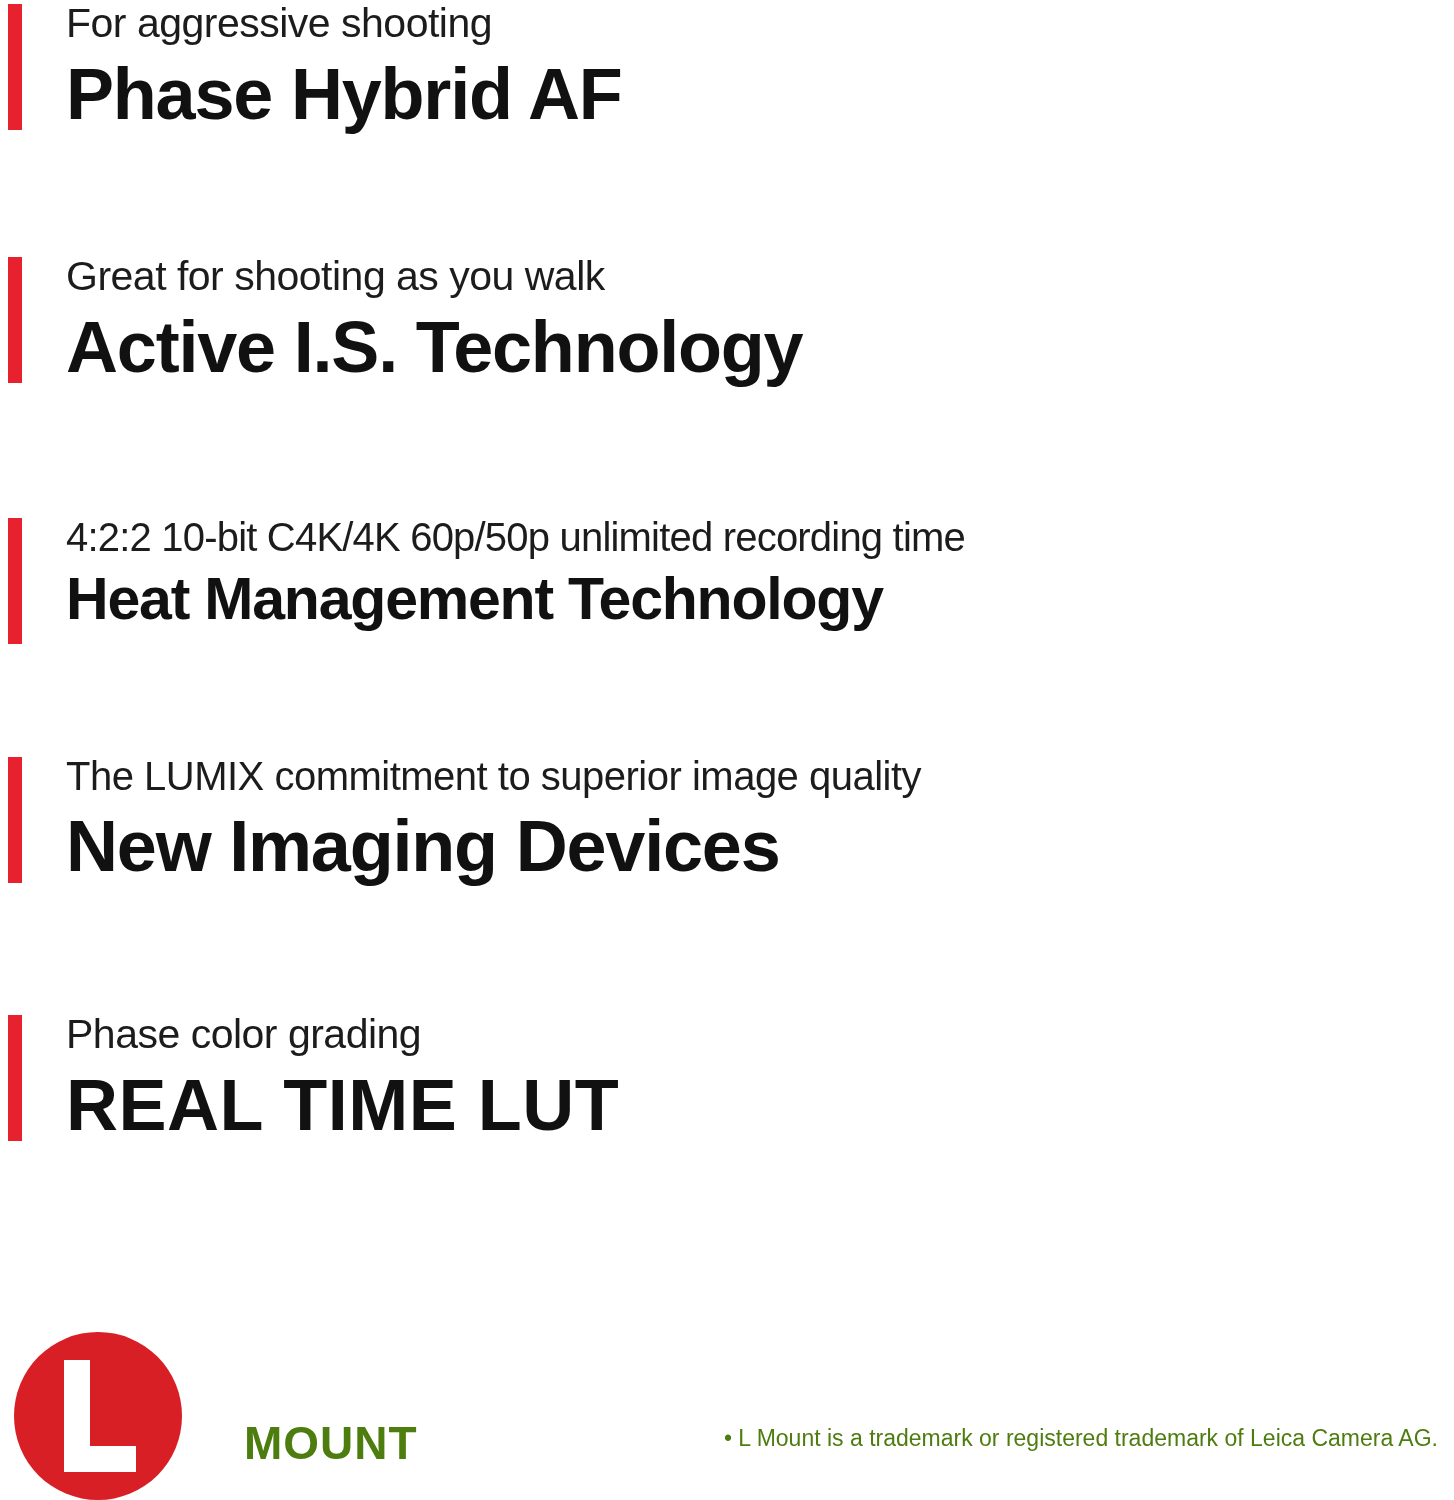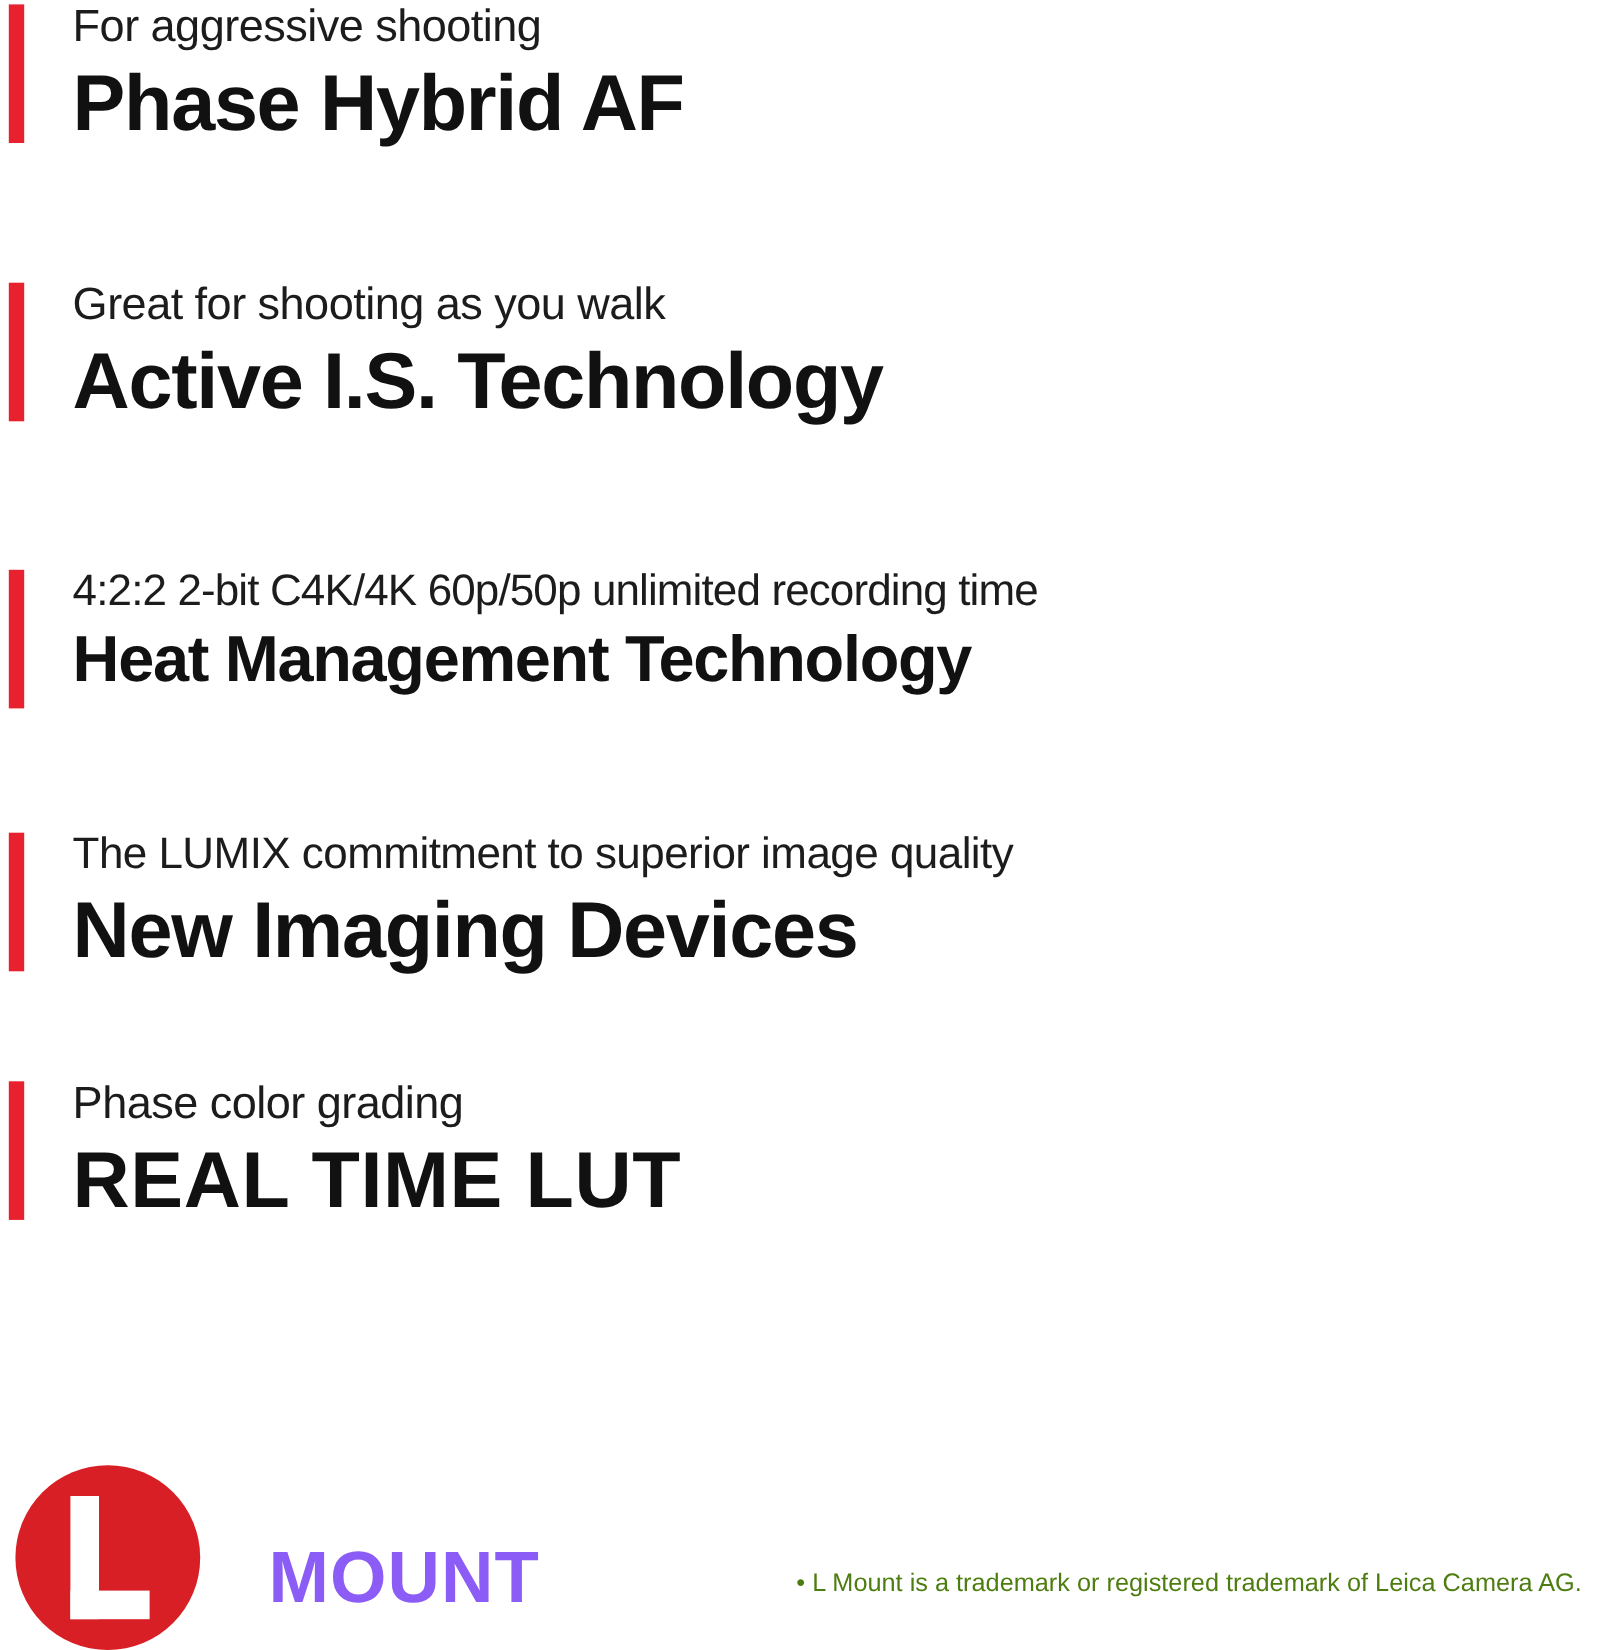--- a/index.html
+++ b/index.html
@@ -64,21 +64,21 @@
   .feature.f3 .headline { font-size: 59px; }
 
   .feature.f4 .kicker { font-size: 40px; }
 
   .feature.f5 .headline { letter-spacing: 0.5px; }
 
   
   .feature.f1 { margin-bottom: 112px; }
   .feature.f2 { margin-bottom: 120px; }
   .feature.f3 { margin-bottom: 115px; }
-  .feature.f4 { margin-bottom: 86px; }
+  .feature.f4 { margin-bottom: 118px; }
   .feature.f5 { margin-bottom: 0; }
 
   
   .footer {
     position: absolute;
     left: 0;
     bottom: 0;
     width: 100%;
     height: 200px;
   }
@@ -113,24 +113,24 @@
     content: "";
     position: absolute;
     left: 0;
     bottom: 0;
     width: 72px;
     height: 26px;
     background: #ffffff;
   }
 
   .lmount-text {
-    font-size: 66px;
+    font-size: 46px;
     font-weight: 700;
     letter-spacing: 1px;
-    color: #8b5cf6;
+    color: #4d7c0f;
     margin-left: 62px;
     line-height: 1;
     padding-bottom: 34px;
     white-space: nowrap;
   }
 
   .trademark {
     position: absolute;
     right: 16px;
     bottom: 48px;
@@ -149,21 +149,21 @@
     <div class="kicker">For aggressive shooting</div>
     <div class="headline">Phase Hybrid AF</div>
   </div>
 
   <div class="feature f2">
     <div class="kicker">Great for shooting as you walk</div>
     <div class="headline">Active I.S. Technology</div>
   </div>
 
   <div class="feature f3">
-    <div class="kicker">4:2:2 2-bit C4K/4K 60p/50p unlimited recording time</div>
+    <div class="kicker">4:2:2 10-bit C4K/4K 60p/50p unlimited recording time</div>
     <div class="headline">Heat Management Technology</div>
   </div>
 
   <div class="feature f4">
     <div class="kicker">The LUMIX commitment to superior image quality</div>
     <div class="headline">New Imaging Devices</div>
   </div>
 
   <div class="feature f5">
     <div class="kicker">Phase color grading</div>

